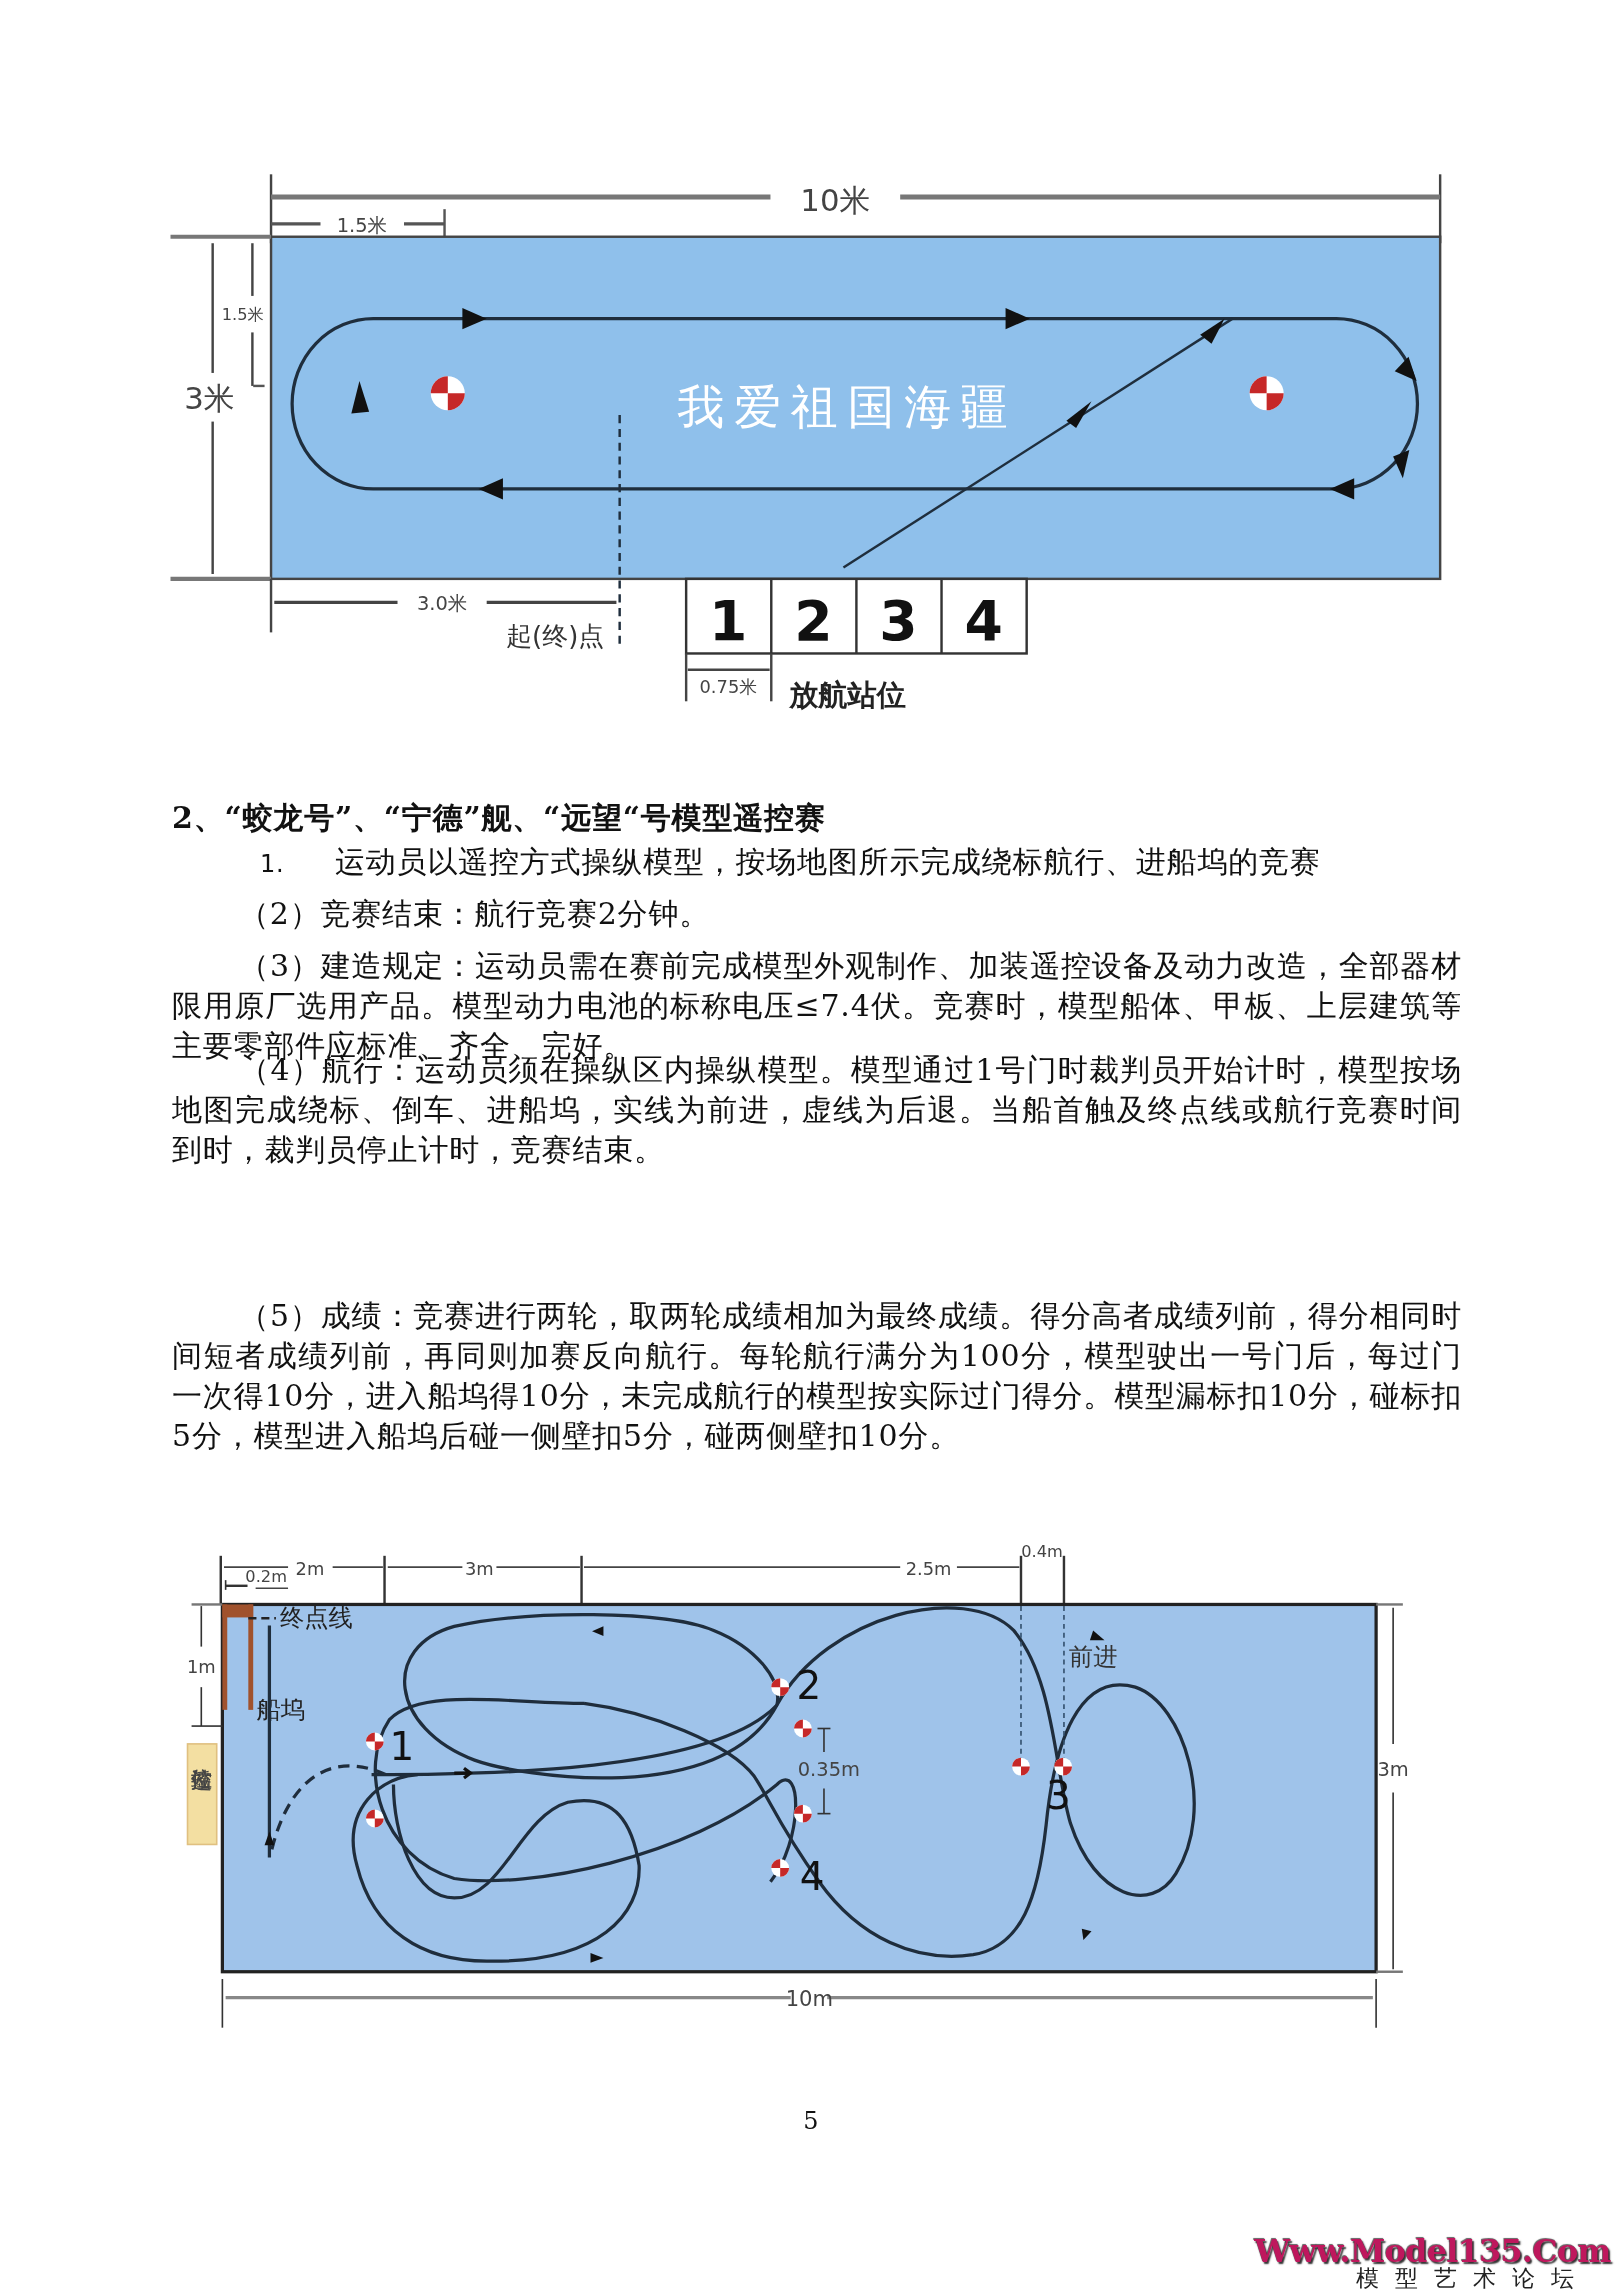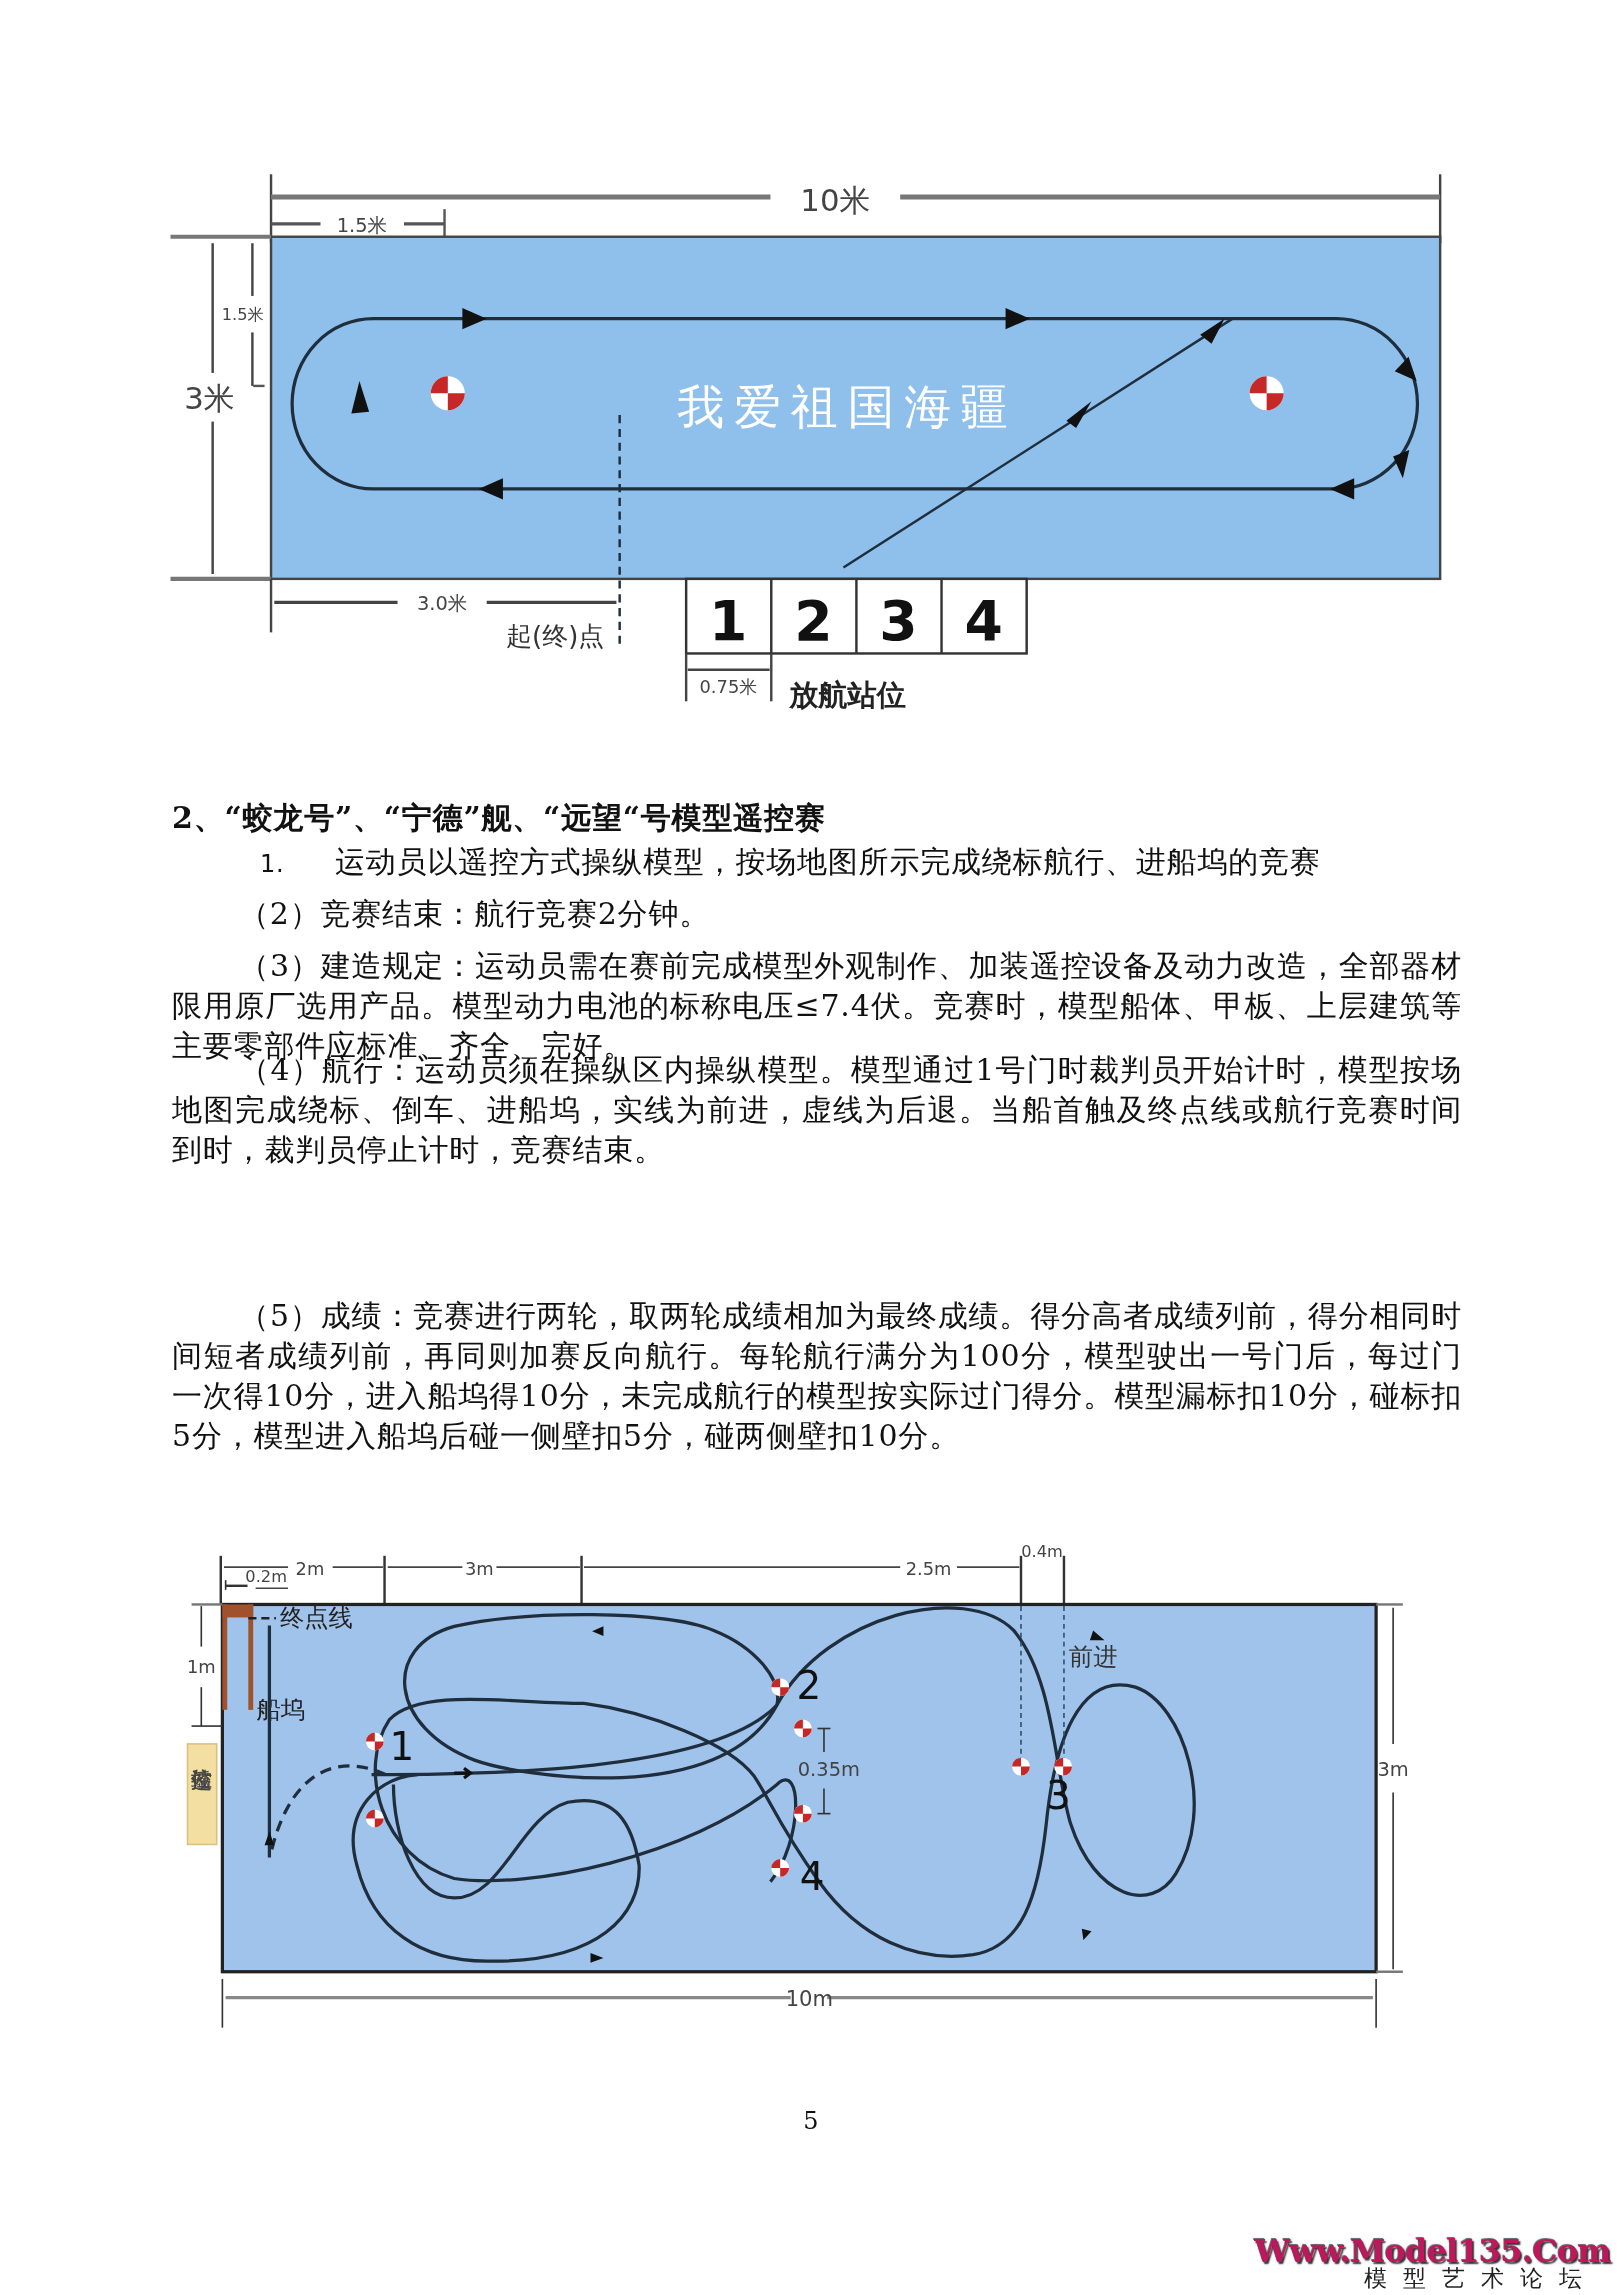--- a/index.html
+++ b/index.html
@@ -7,21 +7,21 @@
          font-family: "DejaVu Serif", "Liberation Serif", serif; color: #111; }
   .abs { position: absolute; }
   svg text { font-family: "DejaVu Sans", "Liberation Sans", sans-serif; }
   .dim { fill: #444; }
   .section-title { left: 172px; top: 798px; font-size: 30px; font-weight: bold; letter-spacing: 0.8px; }
   .para { left: 172px; width: 1290px; font-size: 30px; line-height: 40px; text-align: justify; letter-spacing: 0.8px; }
   .para .indent { display: inline-block; width: 67px; }
   .page-no { left: 0; width: 1622px; top: 2107px; text-align: center; font-size: 24px; }
   .wm1 { right: 11.4px; top: 2232px; font-family: "DejaVu Serif", "Liberation Serif", serif; font-size: 32px;
          color: #be185d; font-weight: bold; text-shadow: 1.6px 1.6px 1.6px #333, -0.8px -0.8px 0.8px #666; letter-spacing: -0.8px; margin-left: 37px; }
-  .wm2 { right: 24px; top: 2263px; font-family: "DejaVu Sans", "Liberation Sans", sans-serif; font-size: 23px;
+  .wm2 { right: 32px; top: 2263px; font-family: "DejaVu Sans", "Liberation Sans", sans-serif; font-size: 23px;
          letter-spacing: 16px; color: #222; }
 </style>
 </head>
 <body>
 
 <svg class="abs" style="left:0;top:0" width="1622" height="754" viewBox="0 0 2000 930">
   <defs>
     <marker id="arr" markerWidth="10" markerHeight="10" refX="6" refY="5" orient="auto" markerUnits="userSpaceOnUse">
       <path d="M0,0 L10,5 L0,10 z" fill="#111"></path>
     </marker>

